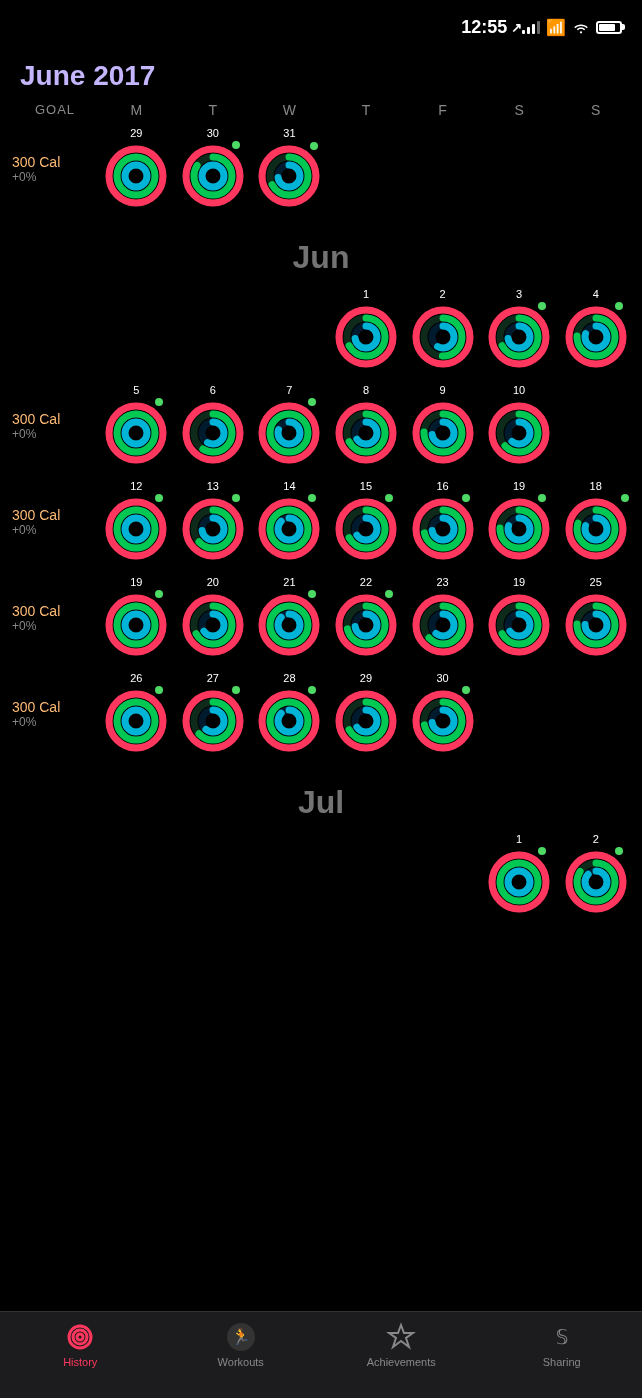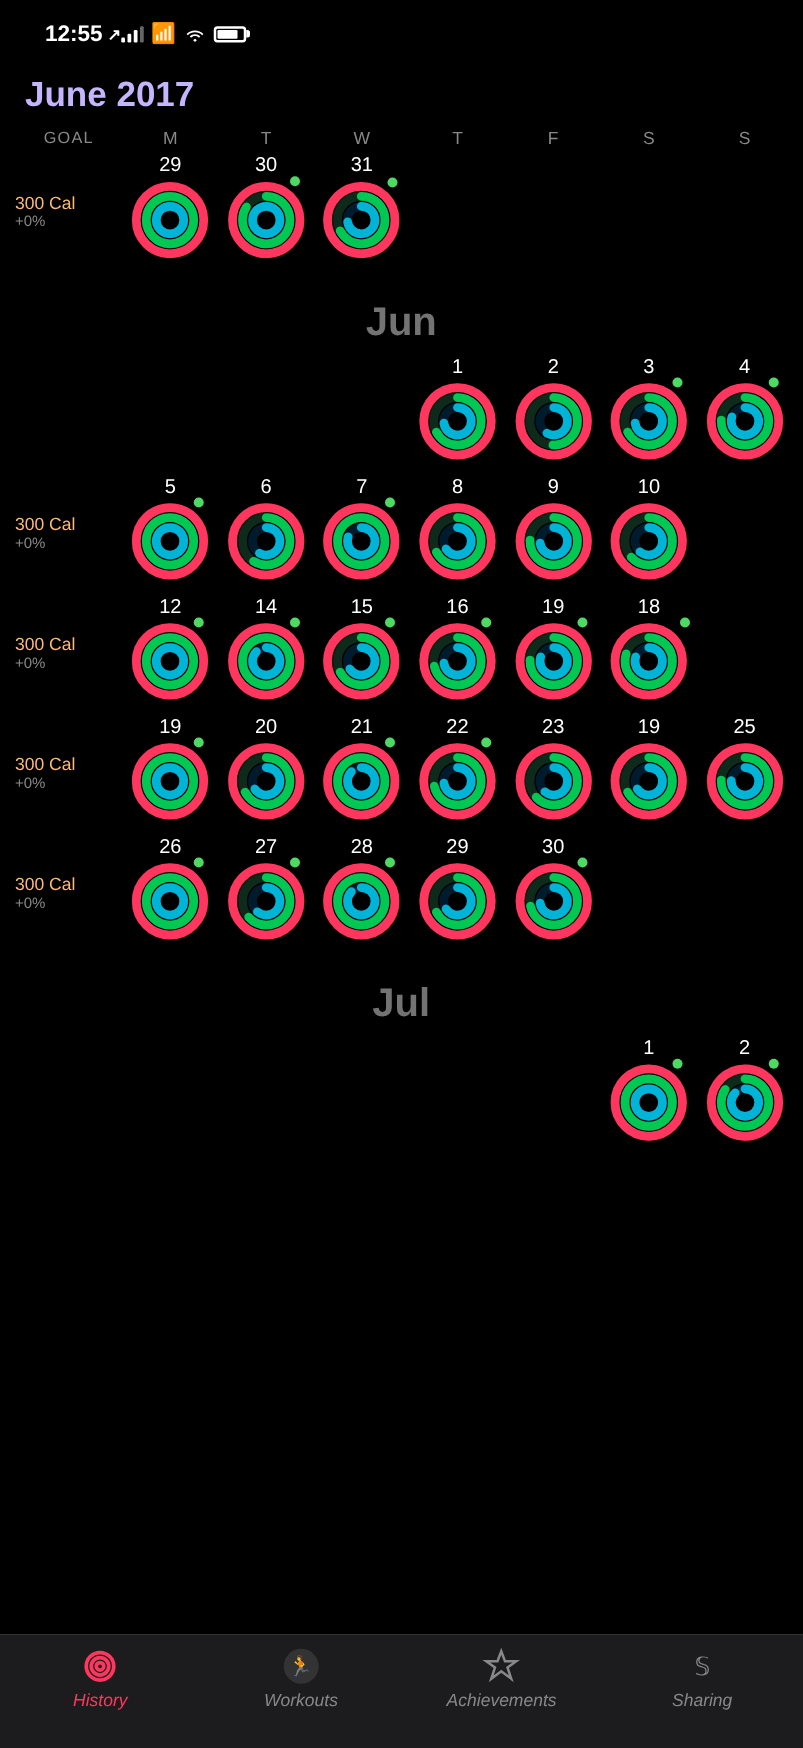--- a/index.html
+++ b/index.html
@@ -9,23 +9,23 @@
       font-family: -apple-system, BlinkMacSystemFont, 'Helvetica Neue', sans-serif;
       width: 642px;
       min-height: 1398px;
       overflow-x: hidden;
       position: relative;
     }
 
     
     .status-bar {
       display: flex;
-      justify-content: flex-start;
+      justify-content: flex-end;
       align-items: center;
-      padding: 12px 36px 8px;
+      padding: 12px 20px 8px;
       height: 50px;
     }
     .status-icons {
       display: flex;
       align-items: center;
       gap: 6px;
     }
     .signal-bars {
       display: flex;
       align-items: flex-end;
@@ -125,21 +125,21 @@
       color: #888;
     }
 
     .day-cell {
       display: flex;
       flex-direction: column;
       align-items: center;
       position: relative;
     }
     .day-number {
-      font-size: 16px;
+      font-size: 11px;
       color: #fff;
       margin-bottom: 2px;
       min-height: 20px;
       display: flex;
       align-items: center;
       justify-content: center;
     }
 
     
     .ring-container {
@@ -196,22 +196,21 @@
       cursor: pointer;
     }
     .tab-icon {
       width: 30px;
       height: 30px;
       display: flex;
       align-items: center;
       justify-content: center;
     }
     .tab-label {
-      font-size: 14px;
-      font-style: italic;
+      font-size: 11px;
     }
     .tab-item.active .tab-label {
       color: #FF375F;
     }
     .tab-item:not(.active) .tab-label {
       color: #888;
     }
     .home-indicator {
       position: fixed;
       bottom: 8px;
@@ -495,20 +494,34 @@
             <circle cx="31" cy="31" r="27" fill="none" stroke="#3a0a15" stroke-width="7"></circle>
             <circle cx="31" cy="31" r="27" fill="none" stroke="#FF375F" stroke-width="7" stroke-dasharray="169.6 0" stroke-linecap="round"></circle>
             <circle cx="31" cy="31" r="19" fill="none" stroke="#0d2a1a" stroke-width="7"></circle>
             <circle cx="31" cy="31" r="19" fill="none" stroke="#00C853" stroke-width="7" stroke-dasharray="119.4 0" stroke-linecap="round"></circle>
             <circle cx="31" cy="31" r="11" fill="none" stroke="#001a2e" stroke-width="7"></circle>
             <circle cx="31" cy="31" r="11" fill="none" stroke="#00B4D8" stroke-width="7" stroke-dasharray="69.1 0" stroke-linecap="round"></circle>
           </svg>
         </div>
       </div>
       <div class="day-cell">
+        <div class="day-number">13</div>
+        <div class="ring-container">
+          <div class="green-dot"></div>
+          <svg viewBox="0 0 62 62">
+            <circle cx="31" cy="31" r="27" fill="none" stroke="#3a0a15" stroke-width="7"></circle>
+            <circle cx="31" cy="31" r="27" fill="none" stroke="#FF375F" stroke-width="7" stroke-dasharray="169.6 0" stroke-linecap="round"></circle>
+            <circle cx="31" cy="31" r="19" fill="none" stroke="#0d2a1a" stroke-width="7"></circle>
+            <circle cx="31" cy="31" r="19" fill="none" stroke="#00C853" stroke-width="7" stroke-dasharray="75 44" stroke-linecap="round"></circle>
+            <circle cx="31" cy="31" r="11" fill="none" stroke="#001a2e" stroke-width="7"></circle>
+            <circle cx="31" cy="31" r="11" fill="none" stroke="#00B4D8" stroke-width="7" stroke-dasharray="50 19" stroke-linecap="round"></circle>
+          </svg>
+        </div>
+      </div>
+      <div class="day-cell">
         <div class="day-number">14</div>
         <div class="ring-container">
           <div class="green-dot"></div>
           <svg viewBox="0 0 62 62">
             <circle cx="31" cy="31" r="27" fill="none" stroke="#3a0a15" stroke-width="7"></circle>
             <circle cx="31" cy="31" r="27" fill="none" stroke="#FF375F" stroke-width="7" stroke-dasharray="169.6 0" stroke-linecap="round"></circle>
             <circle cx="31" cy="31" r="19" fill="none" stroke="#0d2a1a" stroke-width="7"></circle>
             <circle cx="31" cy="31" r="19" fill="none" stroke="#00C853" stroke-width="7" stroke-dasharray="119.4 0" stroke-linecap="round"></circle>
             <circle cx="31" cy="31" r="11" fill="none" stroke="#001a2e" stroke-width="7"></circle>
             <circle cx="31" cy="31" r="11" fill="none" stroke="#00B4D8" stroke-width="7" stroke-dasharray="60 9" stroke-linecap="round"></circle>

